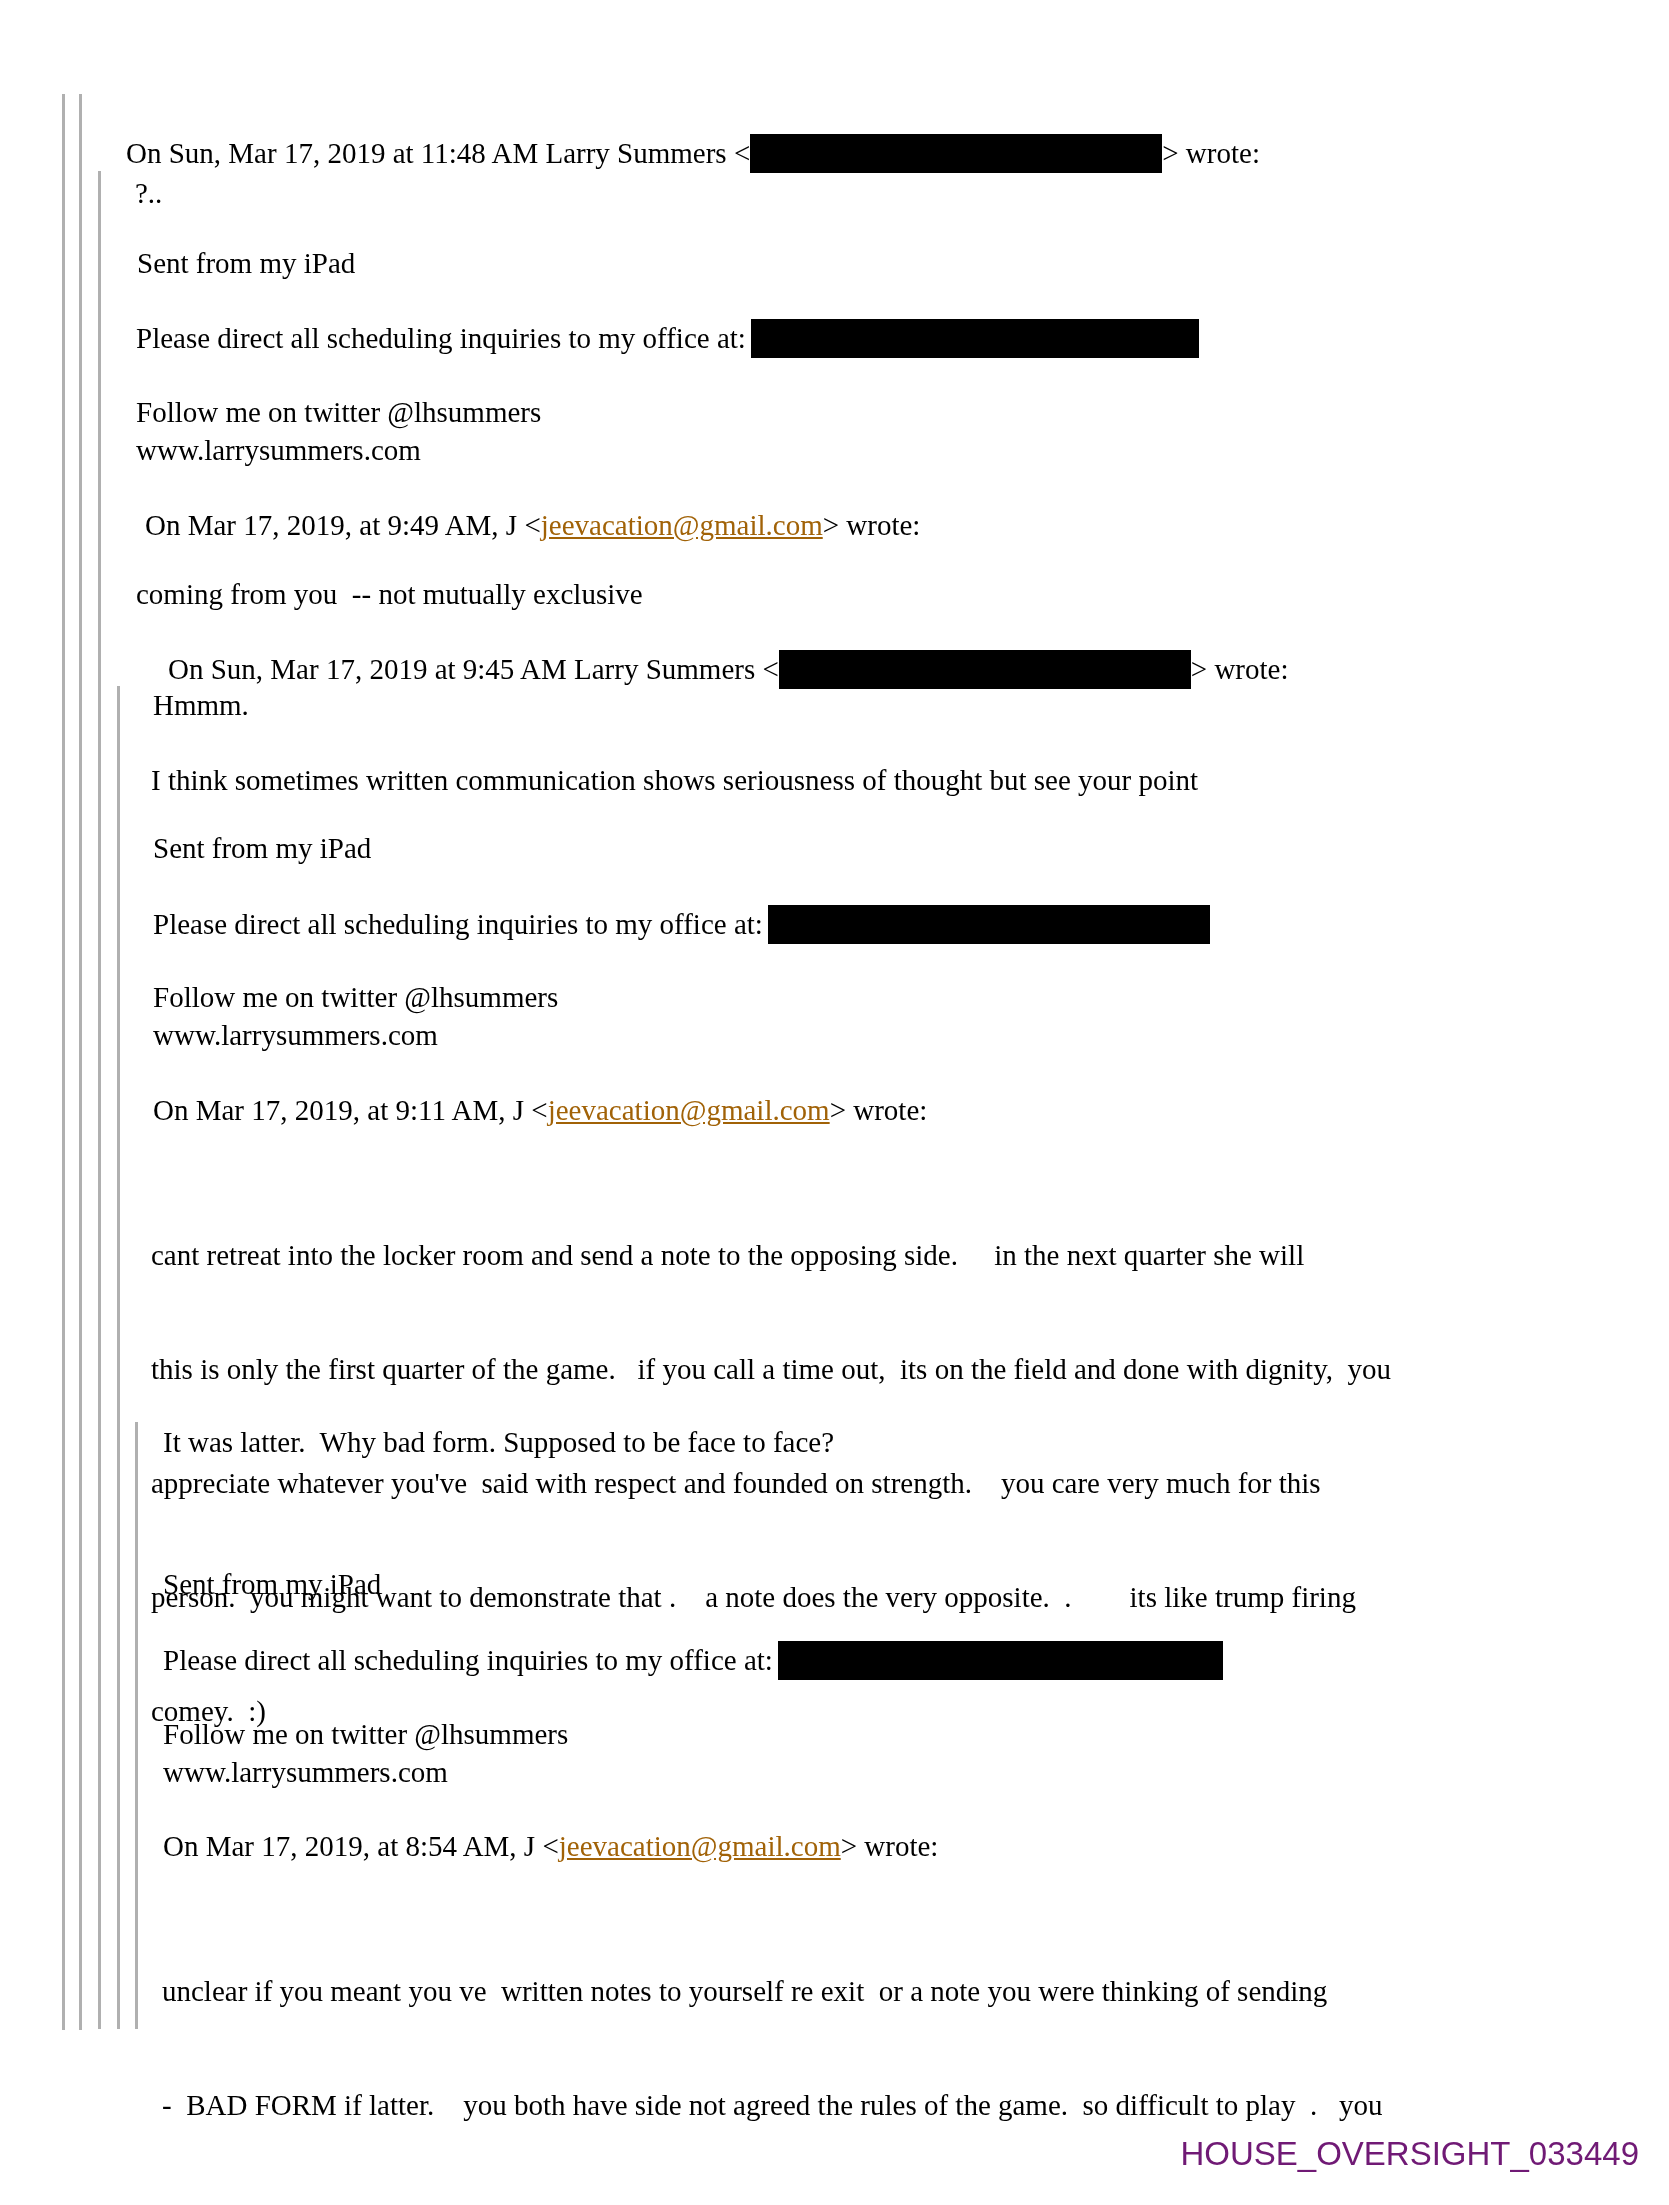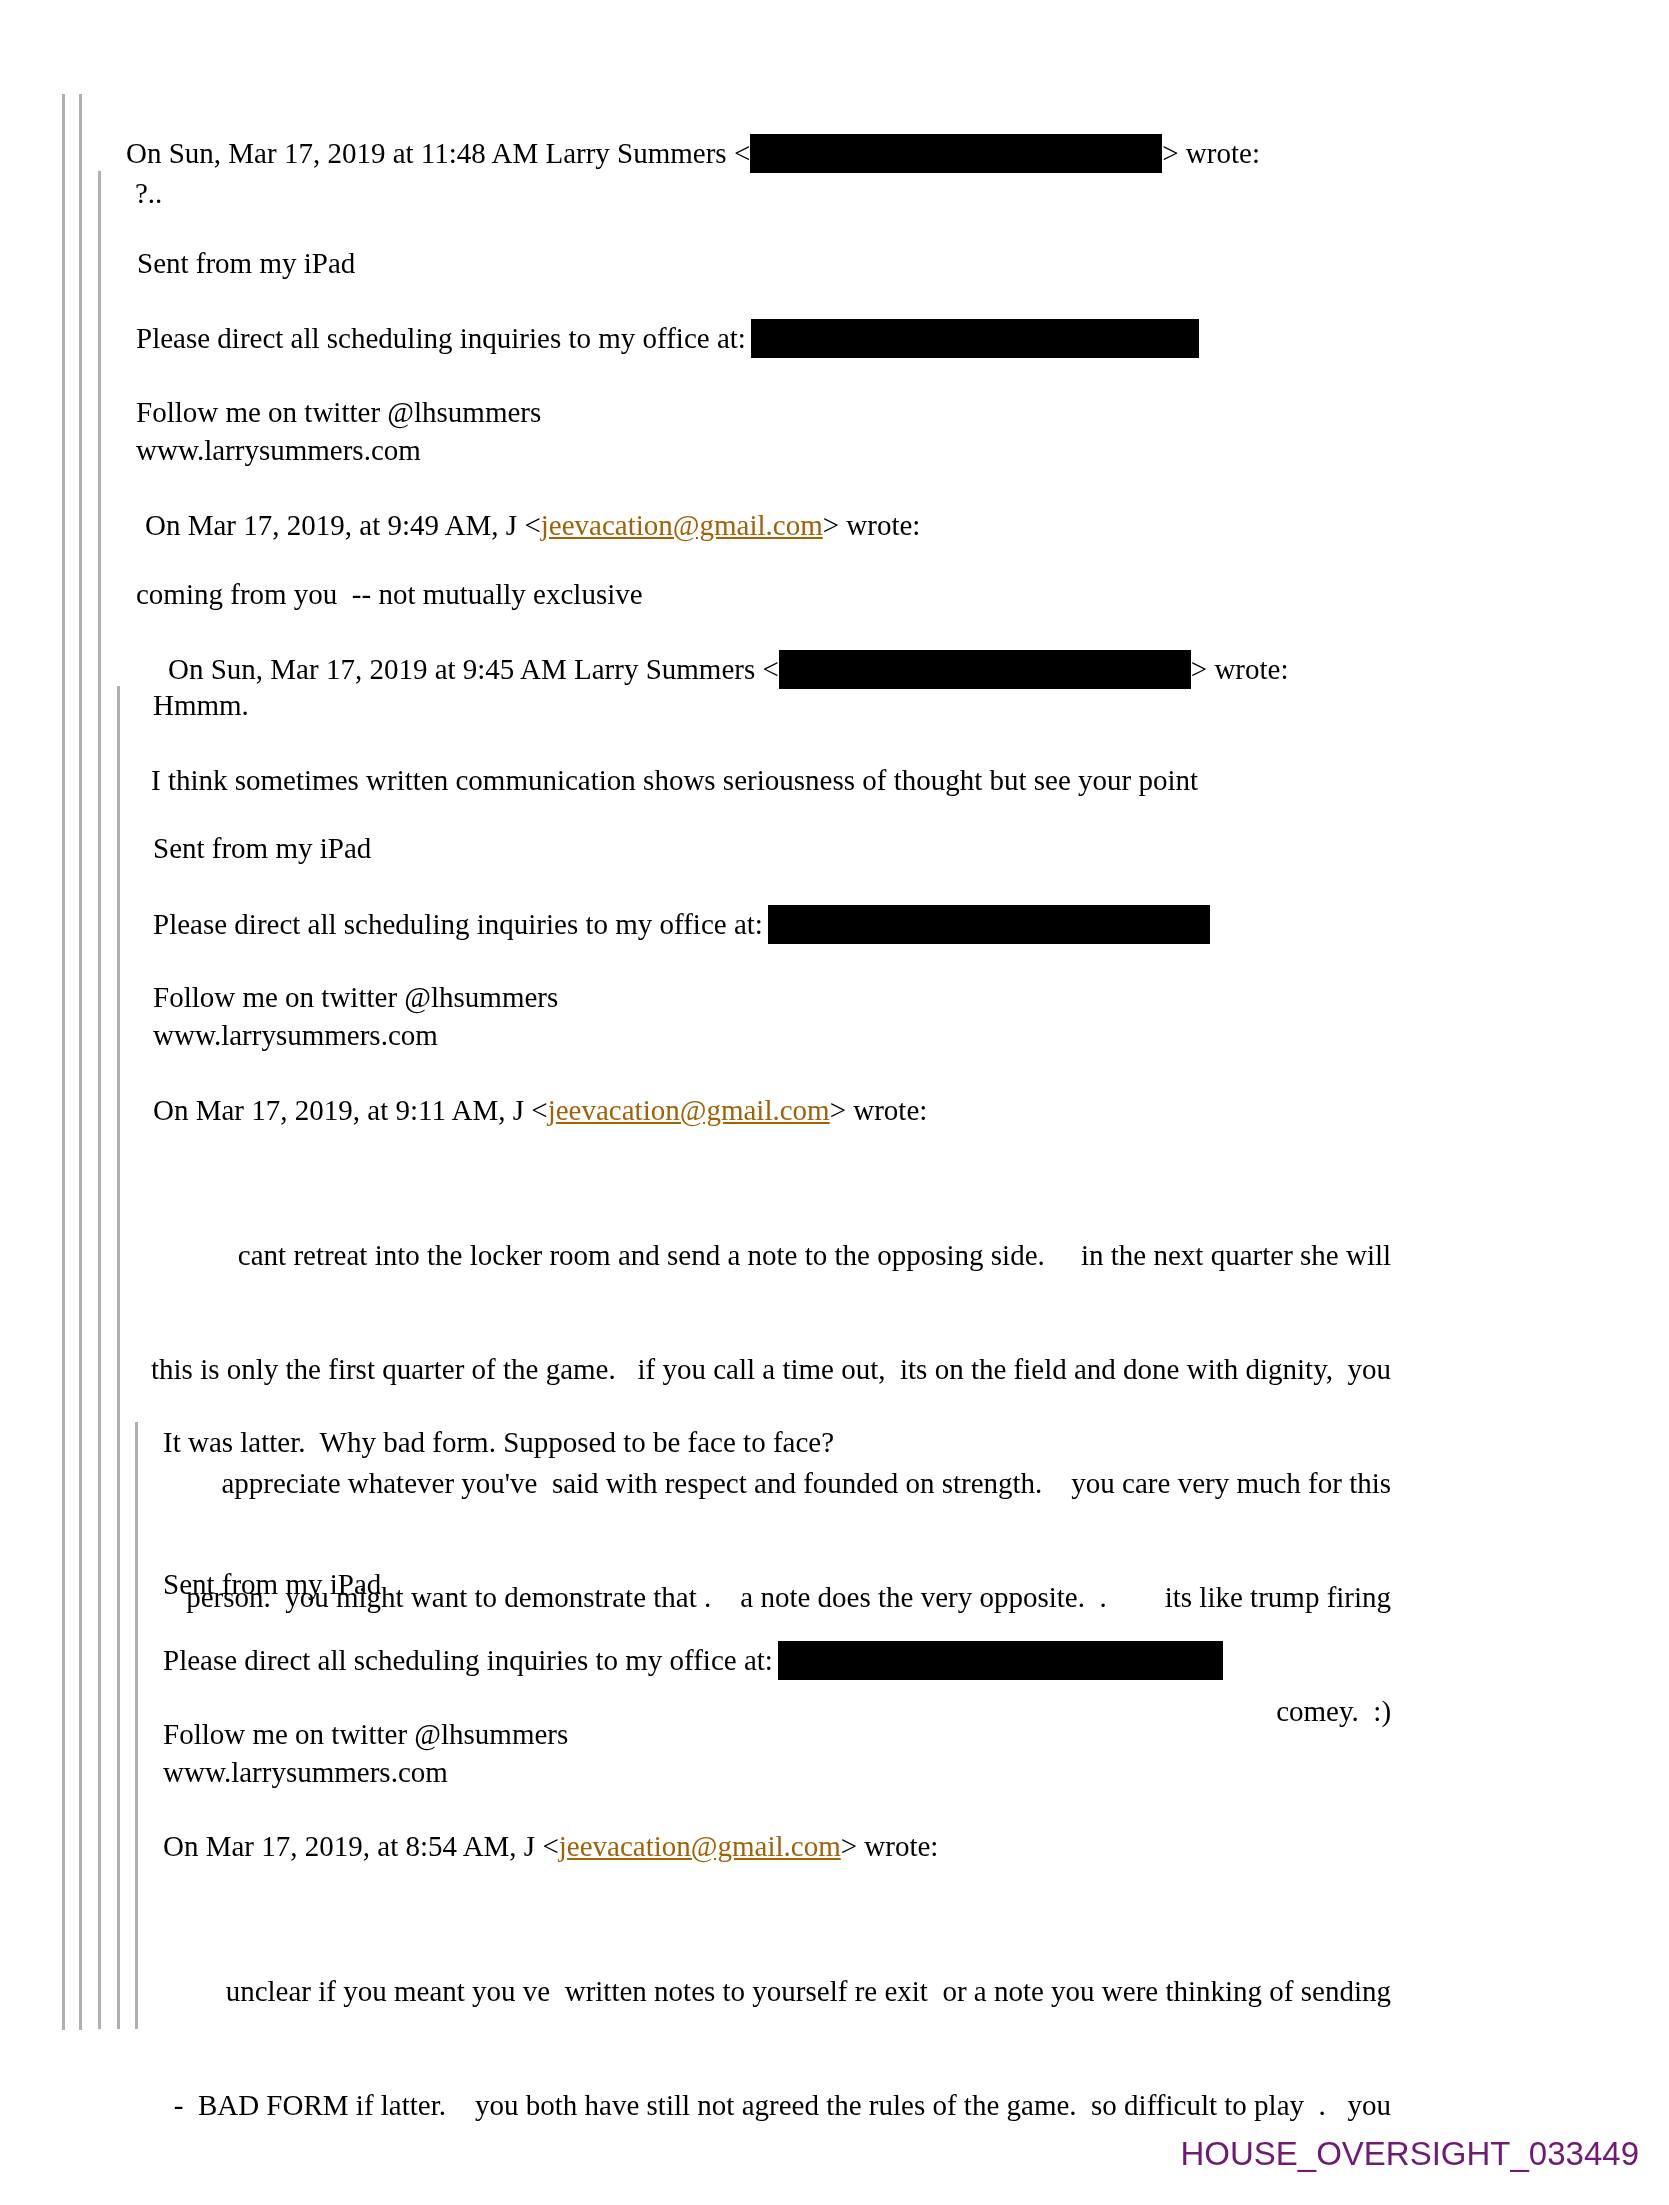--- a/index.html
+++ b/index.html
@@ -5,21 +5,20 @@
   html,body{margin:0;padding:0;background:#ffffff;}
   .page{
     position:relative;
     width:1669px;
     height:2205px;
     background:#ffffff;
     font-family:"Liberation Serif","DejaVu Serif",serif;
     font-size:29px;
     color:#000000;
     overflow:hidden;
-    text-align:right;
   }
   .qbar{
     position:absolute;
     width:2.6px;
     background:#b0b0b0;
   }
   .t{
     position:absolute;
     white-space:pre;
     line-height:37px;
@@ -100,20 +99,20 @@
 
   <div class="t" style="left:163px; top:1566px;">Sent from my iPad</div>
   <div class="t" style="left:163px; top:1641px;"><span>Please direct all scheduling inquiries to my office at:</span><span class="redact off3"></span></div>
   <div class="t" style="left:163px; top:1716px;">Follow me on twitter @lhsummers</div>
   <div class="t" style="left:163px; top:1754px;">www.larrysummers.com</div>
 
   <div class="t" style="left:163px; top:1828px;"><span>On Mar 17, 2019, at 8:54 AM, J &lt;</span><a class="maillink">jeevacation@gmail.com</a><span>&gt; wrote:</span></div>
 
   <div class="t pline" style="left:162px; top:1896px;">
     <div>unclear if you meant you ve  written notes to yourself re exit  or a note you were thinking of sending</div>
-    <div>-  BAD FORM if latter.    you both have still not agreed the rules of the game.  so difficult to play  .   you</div>
+    <div>-  BAD FORM if latter.    you both have side not agreed the rules of the game.  so difficult to play  .   you</div>
     <div>have laid out - this is what i want .   .  but actually , how it would work , and what her freedoms are. could</div>
   </div>
 
   <div class="footer">HOUSE_OVERSIGHT_033449</div>
 
 </div>
 
 
 </body></html>

